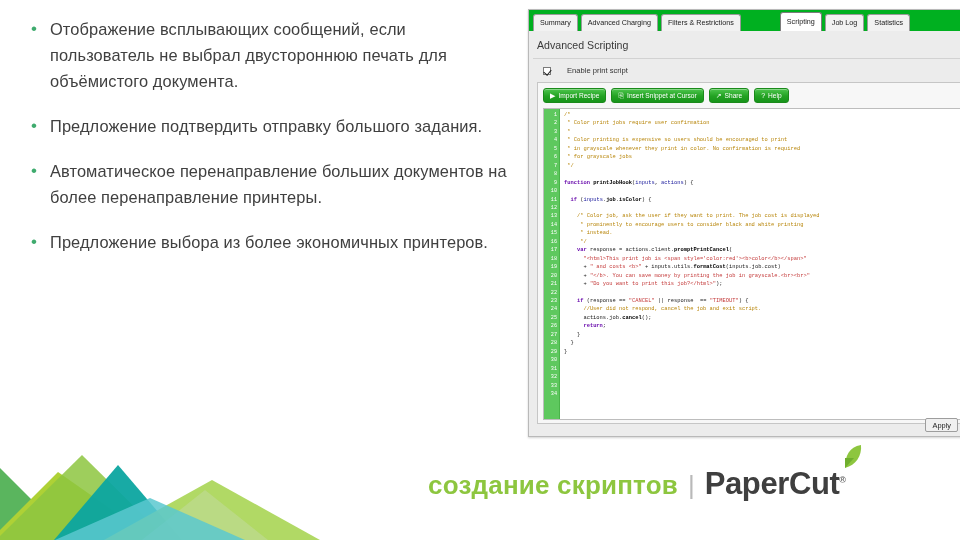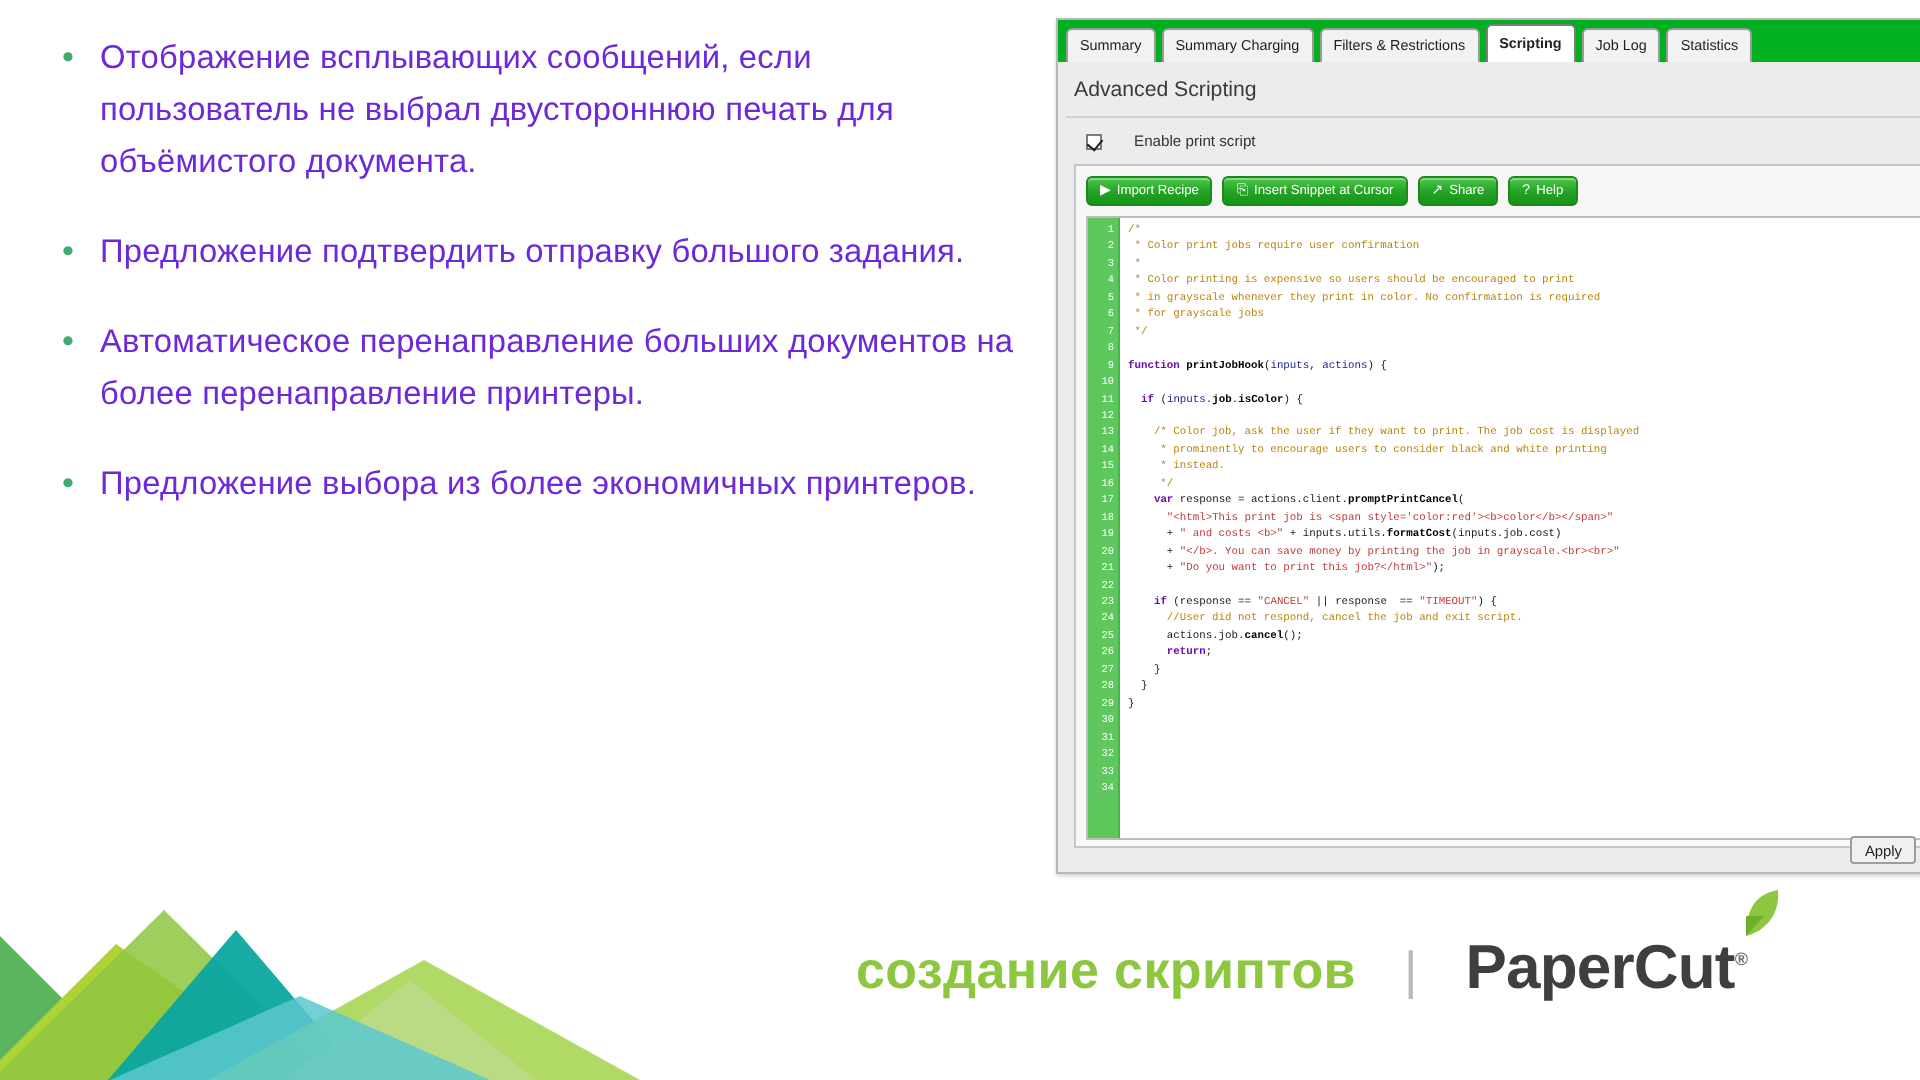--- a/index.html
+++ b/index.html
@@ -25,21 +25,21 @@
     color: #3fab6e;
     font-size: 17px;
     line-height: 26px;
     text-align: left;
     padding-left: 7px;
   }
   .bullet-text {
     flex: 1 1 auto;
     font-size: 16.4px;
     line-height: 26px;
-    color: #6d28d9;
+    color: #404040;
     letter-spacing: .1px;
   }
   .tail-text {
     margin-left: 26px;
     margin-top: 4px;
     font-size: 15.4px;
     line-height: 24px;
     color: #6d6d6d;
   }
 
@@ -71,21 +71,22 @@
     font-size: 7.2px;
     line-height: 16px;
     color: #222;
     white-space: nowrap;
   }
   .tab.active {
     background: #ffffff;
     border-color: #7d7d7d;
     height: 19px;
     line-height: 18px;
-    font-weight: bold;
+    font-weight: normal;
+    margin-left: 36px;
   }
   .panel-body { background:#ececec; height: 406px; position: relative; }
   .page-title {
     font-size: 10.6px; font-weight: normal; color: #3a3a3a;
     padding: 8px 0 7px 8px;
     background: #ececec;
   }
   .sep { height:1px; background:#d2d2d2; margin: 0 4px; }
 
   .enable-row {
@@ -180,21 +181,21 @@
     color: #222;
     padding: 1.5px 6px;
   }
 
   
   .deco { position:absolute; left:0; bottom:0; width: 320px; height: 120px; }
 
   
   .brand {
     position: absolute; left: 428px; top: 466px;
-    display: flex; align-items: baseline; gap: 24px;
+    display: flex; align-items: baseline; gap: 10px;
   }
   .brand-ru {
     font-size: 26px; font-weight: bold; color: #8dc63f; letter-spacing:.2px;
   }
   .brand-bar { font-size: 26px; color: #b9b9b9; font-weight: 300; }
   .brand-pc {
     position: relative;
     font-size: 31px; font-weight: bold; color: #3f3f3f; letter-spacing: -.4px;
   }
   .brand-tm { font-size: 9px; color:#6a6a6a; vertical-align: super; }
@@ -221,21 +222,21 @@
     <div class="bullet-row">
       <span class="bullet-dot">•</span>
       <span class="bullet-text">Предложение выбора из более экономичных принтеров.</span>
     </div>
   </div>
 
   <div class="shot">
 
     <div class="tabbar" id="tabbar">
         <div class="tab">Summary</div>
-        <div class="tab">Summary Charging</div>
+        <div class="tab">Advanced Charging</div>
         <div class="tab">Filters &amp; Restrictions</div>
         <div class="tab active">Scripting</div>
         <div class="tab">Job Log</div>
         <div class="tab">Statistics</div>
       </div>
 
     <div class="panel-body">
       <div class="page-title">Advanced Scripting</div>
       <div class="sep"></div>
 

